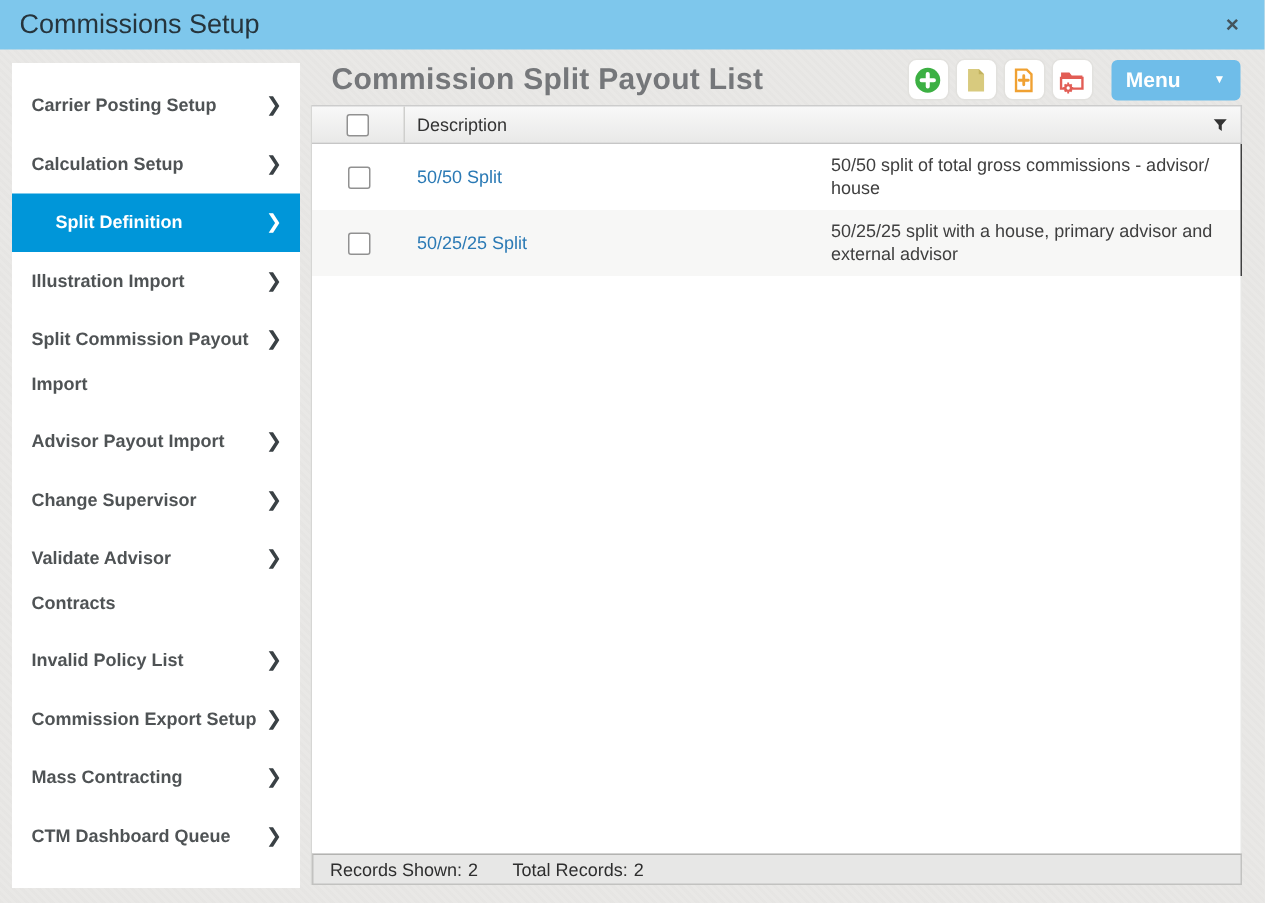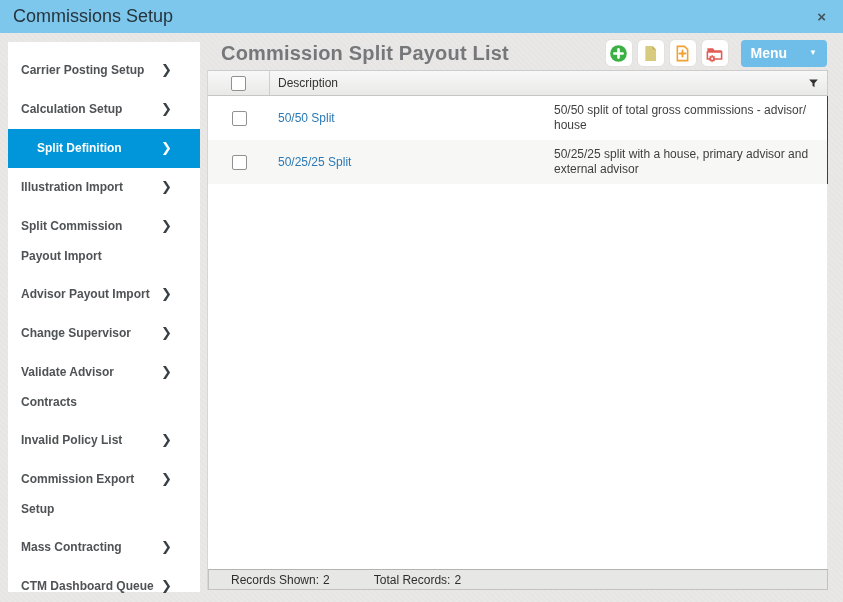--- a/index.html
+++ b/index.html
@@ -26,21 +26,21 @@
     cursor:pointer; line-height:1; padding:2px 4px;
   }
 
   
   .sidebar{
     position:absolute; left:8px; top:42px; width:192px; height:550px;
     background:#ffffff; z-index:1; padding-top:9px;
   }
   .nav-item{
     display:flex; align-items:flex-start; min-height:39px;
-    padding:4px 28px 4px 13px; cursor:pointer;
+    padding:4px 12px 4px 13px; cursor:pointer;
   }
   .nav-item .lbl{
     flex:1; font-size:12px; font-weight:600; color:#4f5355; line-height:30px;
   }
   .nav-item .chev{
     font-size:13px; font-weight:bold; color:#3a4145; line-height:30px; margin-left:6px;
   }
   .nav-item.selected{ background:#0096d9; }
   .nav-item.selected .lbl, .nav-item.selected .chev{ color:#ffffff;margin-left:16px; }
 
@@ -98,21 +98,21 @@
     width:15px; height:15px; background:#fff; border:1px solid #919191;
     border-radius:2px; display:inline-block; cursor:pointer;
   }
 
   .grid-filler{ flex:1; background:#fff; border-right:1px solid #e8e8e6; }
 
   
   .grid-footer{
     height:21px; background:#e7e7e6;
     border:1px solid #c2c2c0; border-top:1px solid #b3b3b1;
-    display:flex; align-items:center; padding:0 22px; gap:44px;
+    display:flex; align-items:center; padding:0 11px; gap:23px;
     font-size:12px; color:#2e2e2e;
   }
   .grid-footer .pair{ display:flex; gap:4px; }
 </style>
 </head>
 <body>
 
 <div class="titlebar">
   <span class="title">Commissions Setup</span>
   <span class="close">×</span>

